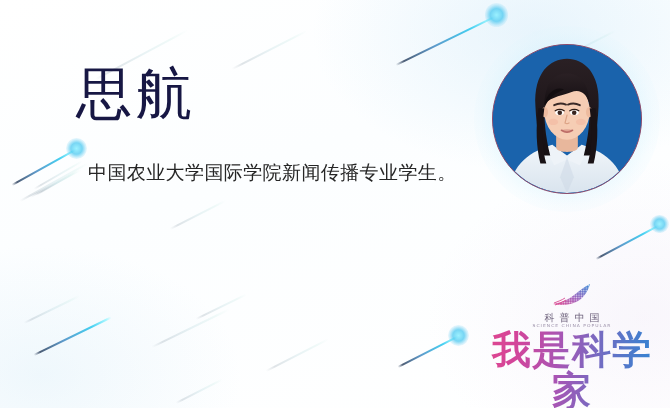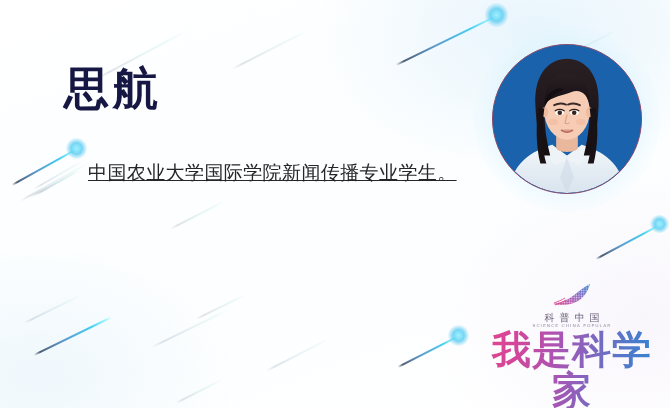--- a/index.html
+++ b/index.html
@@ -68,39 +68,38 @@
     background: radial-gradient(circle,
         rgba(150,240,255,0.95) 0%,
         rgba(75,200,240,0.75) 38%,
         rgba(90,200,240,0.25) 62%,
         rgba(255,255,255,0) 80%);
   }
 
   
   .name {
     position: absolute;
-    left: 64px;
+    left: 76px;
     top: 66px;
-    font-size: 45px;
-    font-weight: bold;
+    font-size: 56px;
+    font-weight: normal;
     letter-spacing: 4px;
     line-height: 1;
     color: #171744;
     white-space: nowrap;
   }
   .bio {
     position: absolute;
     left: 88px;
     top: 163px;
     font-size: 19px;
     letter-spacing: 0.4px;
     line-height: 1;
     color: #262626;
     white-space: nowrap;
-    text-decoration: underline;
   }
 
   
   .portrait-wrap {
     position: absolute;
     left: 492px;
     top: 44px;
     width: 150px;
     height: 150px;
   }

